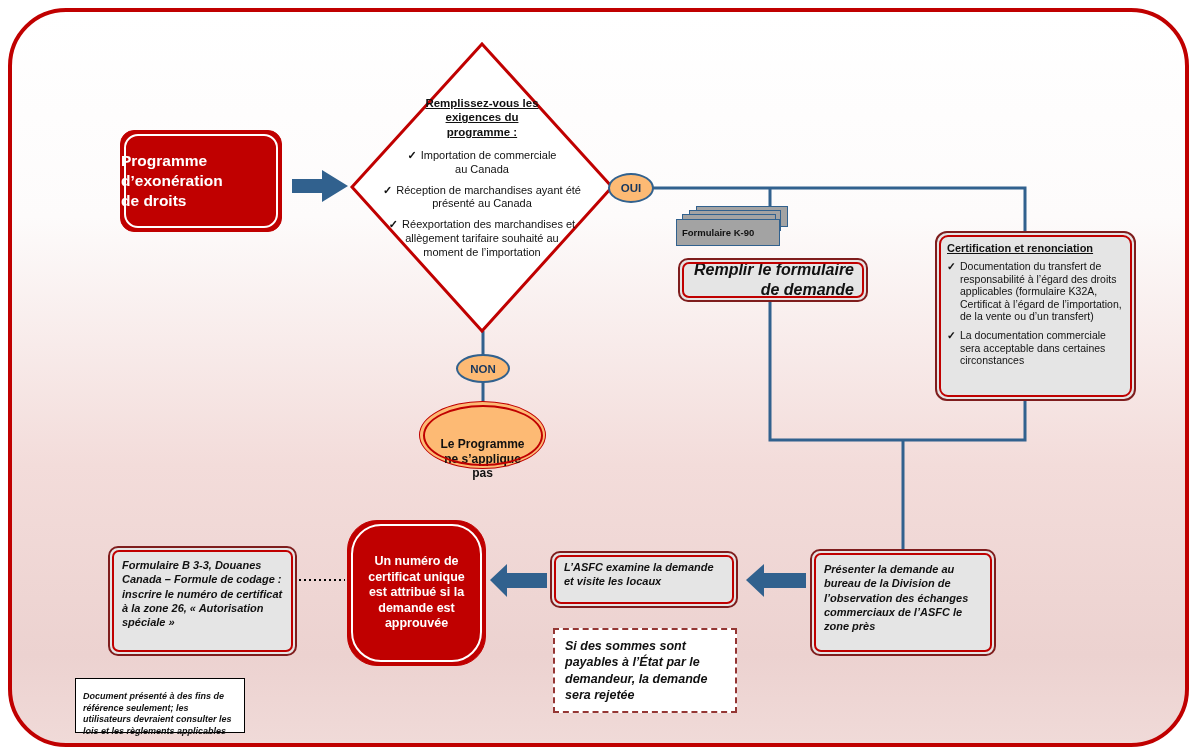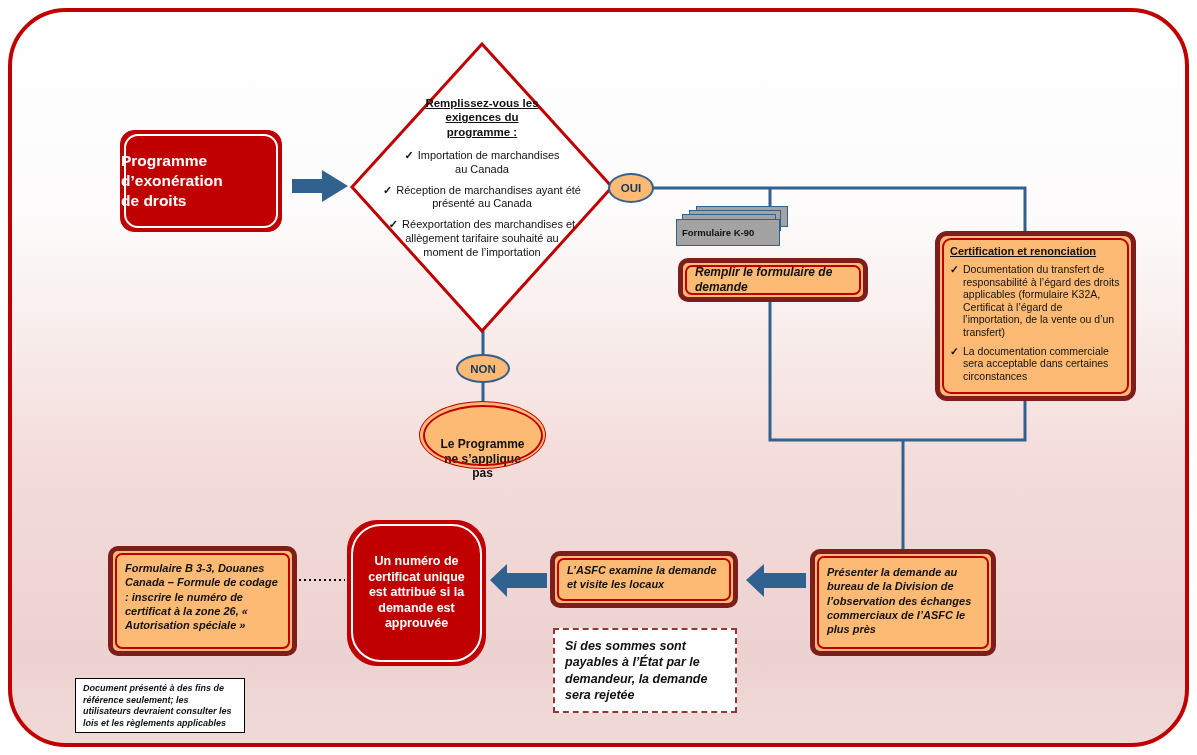--- a/index.html
+++ b/index.html
@@ -3,21 +3,21 @@
 <meta charset="utf-8">
 <style>
   html,body{margin:0;padding:0;background:#ffffff;font-family:"Liberation Sans",sans-serif;color:#111;}
   .stage{position:relative;width:1197px;height:755px;background:#fff;overflow:hidden;}
   .frame{position:absolute;left:8px;top:8px;right:8px;bottom:8px;border:4px solid #C00000;border-radius:58px;
          background:linear-gradient(180deg,#ffffff 0%,#fdfbfb 28%,#f3dcda 62%,#ecd2d0 88%,#f0dad8 100%);z-index:0;}
   .wires{position:absolute;left:0;top:0;z-index:1;}
   .node{position:absolute;z-index:2;box-sizing:border-box;}
 
   
-  .rn{background:#fdba74;border:5px solid #7f1d1d;border-radius:10px;}
+  .rn{background:#e5e5e5;border:2px solid #7f1d1d;border-radius:10px;}
   .rn::before{content:"";position:absolute;inset:2px;border:2.5px solid #C00000;border-radius:7px;pointer-events:none;}
 
   
   .rf{background:#C00000;border:1.5px solid #C00000;color:#fff;}
   .rf::before{content:"";position:absolute;inset:3px;border:2px solid #fff;border-radius:inherit;pointer-events:none;}
 
   .ellipse{border-radius:50%;display:flex;align-items:center;justify-content:center;background:#fdba74;text-align:center;}
   .blue-ellipse{border:2.5px solid #31618E;font-weight:bold;color:#17375E;font-size:11.5px;}
   .red-ellipse{border:1px solid #C00000;}
   .red-ellipse::before{content:"";position:absolute;inset:2.5px;border:2px solid #C00000;border-radius:50%;pointer-events:none;}
@@ -39,37 +39,37 @@
 
   .k90{left:676px;top:206px;width:122px;height:46px;}
   .page{position:absolute;background:#a3a3a3;border:1.5px solid #31618E;box-sizing:border-box;}
   .p4{left:20px;top:0;width:92px;height:21px;}
   .p3{left:13px;top:4px;width:92px;height:21px;}
   .p2{left:6px;top:8px;width:94px;height:22px;}
   .p1{left:0;top:13px;width:104px;height:27px;display:flex;align-items:center;}
   .p1 .lbl{font-size:9.5px;font-weight:bold;padding-left:5px;white-space:nowrap;}
 
   .fillform{left:678px;top:258px;width:190px;height:44px;display:flex;align-items:center;}
-  .fillform .lbl{padding:0 12px;font-weight:bold;font-style:italic;font-size:12px;line-height:1.25;}
+  .fillform .lbl{padding:0 12px;font-weight:bold;font-style:italic;font-size:16px;line-height:1.25;text-align:right;}
 
   .certif{left:935px;top:231px;width:201px;height:170px;border-radius:12px;padding:9px 8px 6px 10px;}
   .certif::before{border-radius:9px;}
   .certif .title{font-weight:bold;font-size:11px;margin-bottom:6px;}
   .crow{display:flex;font-size:10.5px;line-height:1.2;margin-bottom:6px;}
   .crow .chk{width:13px;flex:0 0 13px;font-weight:bold;}
 
   .present{left:810px;top:549px;width:186px;height:107px;padding:11px 12px;}
   .present .lbl,.examine .lbl,.b33 .lbl{font-weight:bold;font-style:italic;font-size:11px;line-height:1.3;}
   .examine{left:550px;top:551px;width:188px;height:57px;padding:7px 12px;}
   .dashedbox{left:553px;top:628px;width:184px;height:85px;background:#fff;border:2px dashed #943634;padding:8px 10px;}
   .dashedbox .lbl{font-weight:bold;font-style:italic;font-size:12.5px;line-height:1.3;}
   .certificate{left:347px;top:520px;width:139px;height:146px;border-radius:30px;display:flex;align-items:center;justify-content:center;text-align:center;}
   .certificate .lbl{width:118px;font-weight:bold;font-size:12.5px;line-height:1.25;}
   .b33{left:108px;top:546px;width:189px;height:110px;padding:10px 12px;}
-  .disclaimer{left:75px;top:678px;width:170px;height:55px;background:#fff;border:1.2px solid #000;padding:4px 7px;}
+  .disclaimer{left:75px;top:678px;width:170px;height:55px;background:#fff;border:1.2px solid #000;padding:12px 7px;}
   .disclaimer .lbl{font-weight:bold;font-style:italic;font-size:9px;line-height:1.3;}
 </style>
 </head>
 <body>
 
 <div class="stage">
 
   <div class="frame"></div>
 
   <svg class="wires" width="1197" height="755" viewBox="0 0 1197 755">
@@ -90,21 +90,21 @@
 
   <div class="node rf start">
     <div class="lbl">Programme d’exonération de droits</div>
   </div>
 
   <div class="node decision-text">
     <div class="decision-title">
       <span class="u">Remplissez-vous les exigences du programme :</span>
     </div>
     <div class="drow w1">
-      <span class="chk">✓</span><span>Importation de marchandises au Canada</span>
+      <span class="chk">✓</span><span>Importation de commerciale au Canada</span>
     </div>
     <div class="drow w2">
       <span class="chk">✓</span><span>Réception de marchandises ayant été présenté au Canada</span>
     </div>
     <div class="drow w3">
       <span class="chk">✓</span><span>Réexportation des marchandises et allègement tarifaire souhaité au moment de l’importation</span>
     </div>
   </div>
 
   <div class="node ellipse blue-ellipse oui">
@@ -137,21 +137,21 @@
       <span class="chk">✓</span>
       <span>Documentation du transfert de responsabilité à l’égard des droits applicables (formulaire K32A, Certificat à l’égard de l’importation, de la vente ou d’un transfert)</span>
     </div>
     <div class="crow">
       <span class="chk">✓</span>
       <span>La documentation commerciale sera acceptable dans certaines circonstances</span>
     </div>
   </div>
 
   <div class="node rn present">
-    <div class="lbl">Présenter la demande au bureau de la Division de l’observation des échanges commerciaux de l’ASFC le plus près</div>
+    <div class="lbl">Présenter la demande au bureau de la Division de l’observation des échanges commerciaux de l’ASFC le zone près</div>
   </div>
 
   <div class="node dashedbox">
     <div class="lbl">Si des sommes sont payables à l’État par le demandeur, la demande sera rejetée</div>
   </div>
 
   <div class="node rn examine">
     <div class="lbl">L’ASFC examine la demande et visite les locaux</div>
   </div>
 

